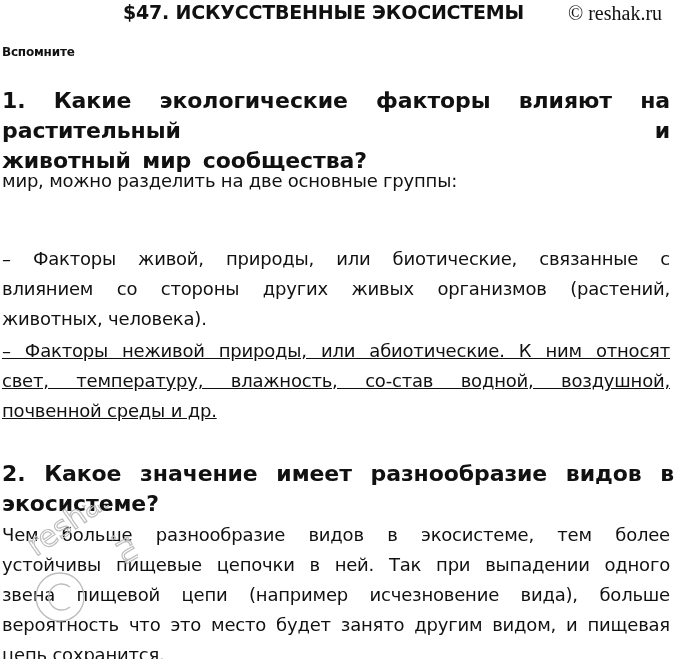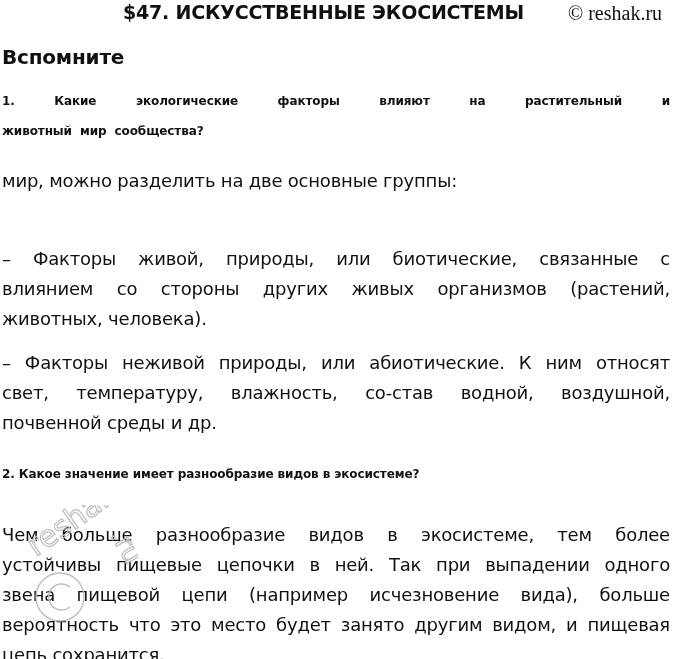--- a/index.html
+++ b/index.html
@@ -38,48 +38,48 @@
       top: 2px;
       font-family: "Liberation Serif", serif;
       font-size: 20px;
       white-space: nowrap;
     }
     .section-title {
       position: absolute;
       left: 2px;
       top: 45px;
       font-weight: bold;
-      font-size: 20px;
+      font-size: 12px;
       letter-spacing: -0.2px;
     }
     .question {
       position: absolute;
       left: 2px;
       width: 668px;
       font-weight: bold;
-      font-size: 12px;
+      font-size: 22px;
       line-height: 30px;
       text-align: justify;
       letter-spacing: -0.1px;
     }
     .q1 { top: 86px; word-spacing: 4px; }
     .q2 { top: 459px; width: 672px; }
     .para {
       position: absolute;
       left: 2px;
       width: 668px;
       font-size: 18px;
       line-height: 30px;
       text-align: justify;
       font-weight: normal;
       letter-spacing: -0.2px;
     }
     .p-intro { top: 166px; }
     .p-bio { top: 244px; }
-    .p-abio { top: 348px; }
+    .p-abio { top: 336px; text-decoration: underline; }
     .p-answer2 { top: 503px; margin-top: 17px; }
     .para span.line {
       display: block;
       text-align: justify;
       text-align-last: justify;
     }
     .para span.line.last {
       text-align-last: left;
     }
     .watermark {

